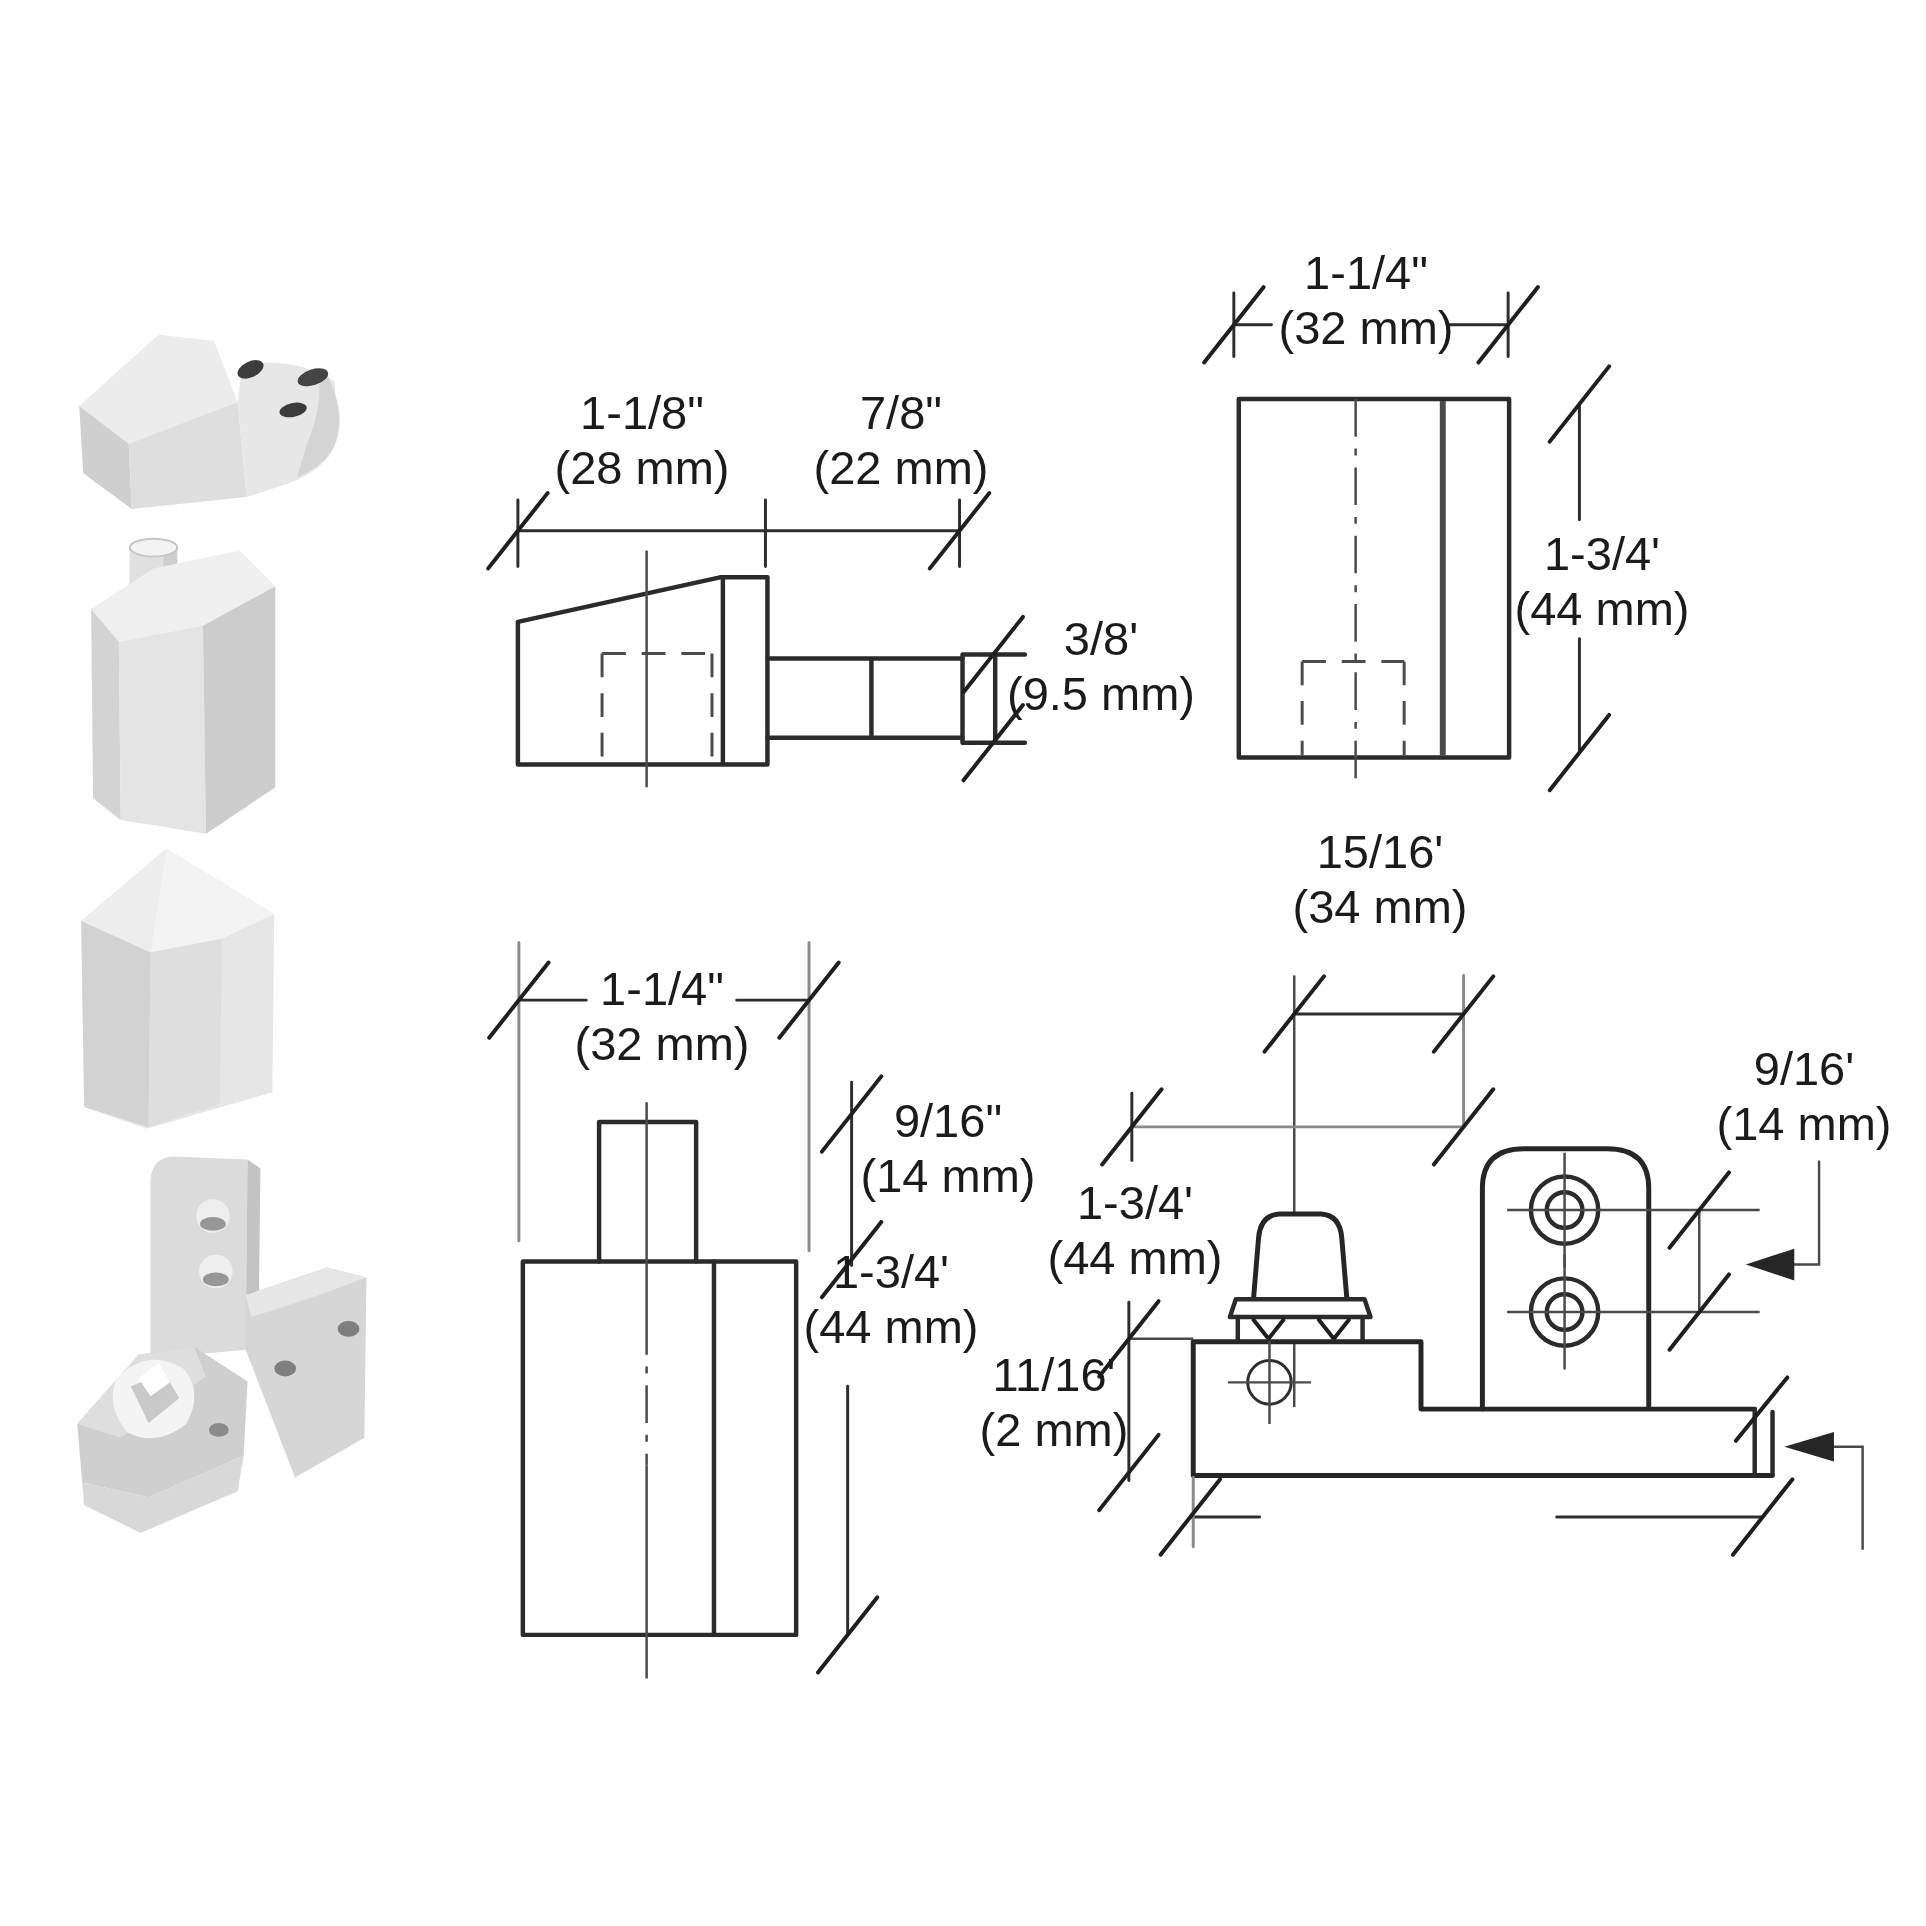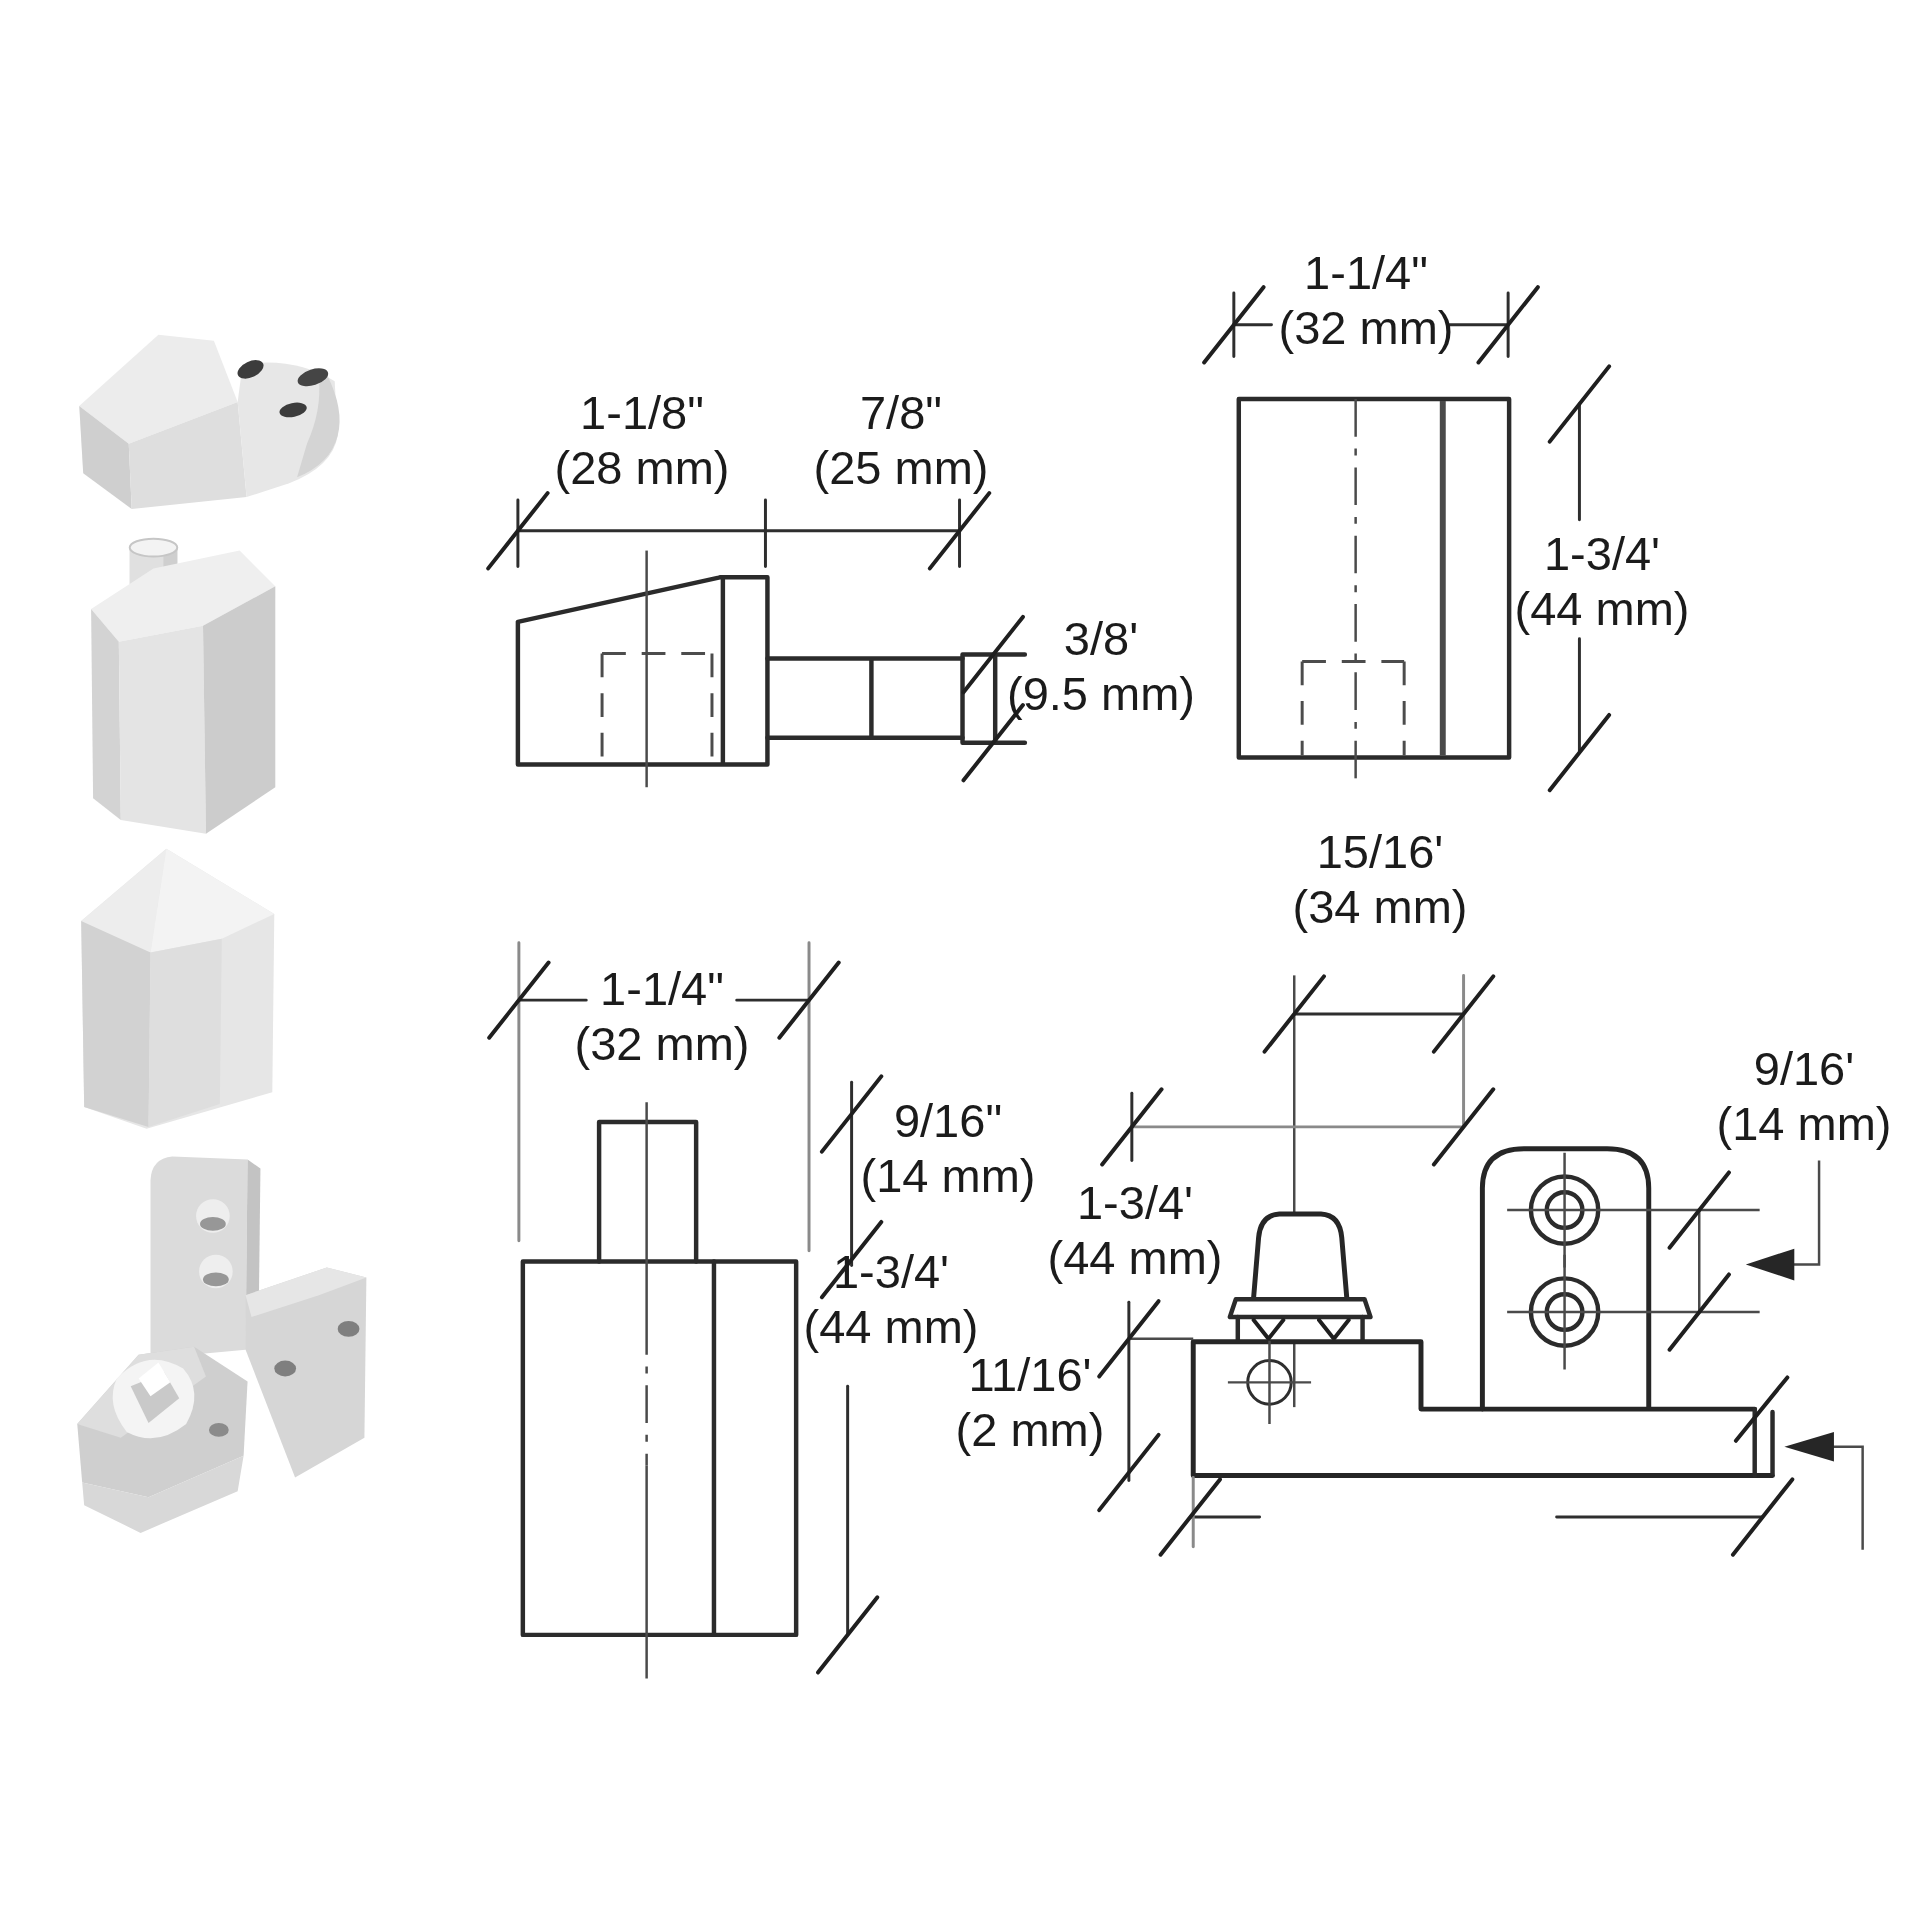--- a/index.html
+++ b/index.html
@@ -166,21 +166,21 @@
       <path class="tk" d="M1110,1390 L1170,1314 M1110,1525 L1170,1449"></path>
     </g>
   </svg>
 
   <div class="dim" style="left:642px;top:386px">
     <span>1-1/8"</span>
     <span>(28 mm)</span>
   </div>
   <div class="dim" style="left:901px;top:386px">
     <span>7/8"</span>
-    <span>(25 mm)</span>
+    <span>(22 mm)</span>
   </div>
   <div class="dim" style="left:1101px;top:612px">
     <span>3/8'</span>
     <span>(9.5 mm)</span>
   </div>
   <div class="dim" style="left:1366px;top:246px">
     <span>1-1/4"</span>
     <span>(32 mm)</span>
   </div>
   <div class="dim" style="left:1602px;top:527px">
@@ -200,21 +200,21 @@
     <span>(44 mm)</span>
   </div>
   <div class="dim" style="left:1380px;top:825px">
     <span>15/16'</span>
     <span>(34 mm)</span>
   </div>
   <div class="dim" style="left:1135px;top:1176px">
     <span>1-3/4'</span>
     <span>(44 mm)</span>
   </div>
-  <div class="dim" style="left:1030px;top:1348px">
+  <div class="dim" style="left:1054px;top:1348px">
     <span>11/16'</span>
     <span>(2 mm)</span>
   </div>
   <div class="dim" style="left:1804px;top:1042px">
     <span>9/16'</span>
     <span>(14 mm)</span>
   </div>
 
 </div>
 

